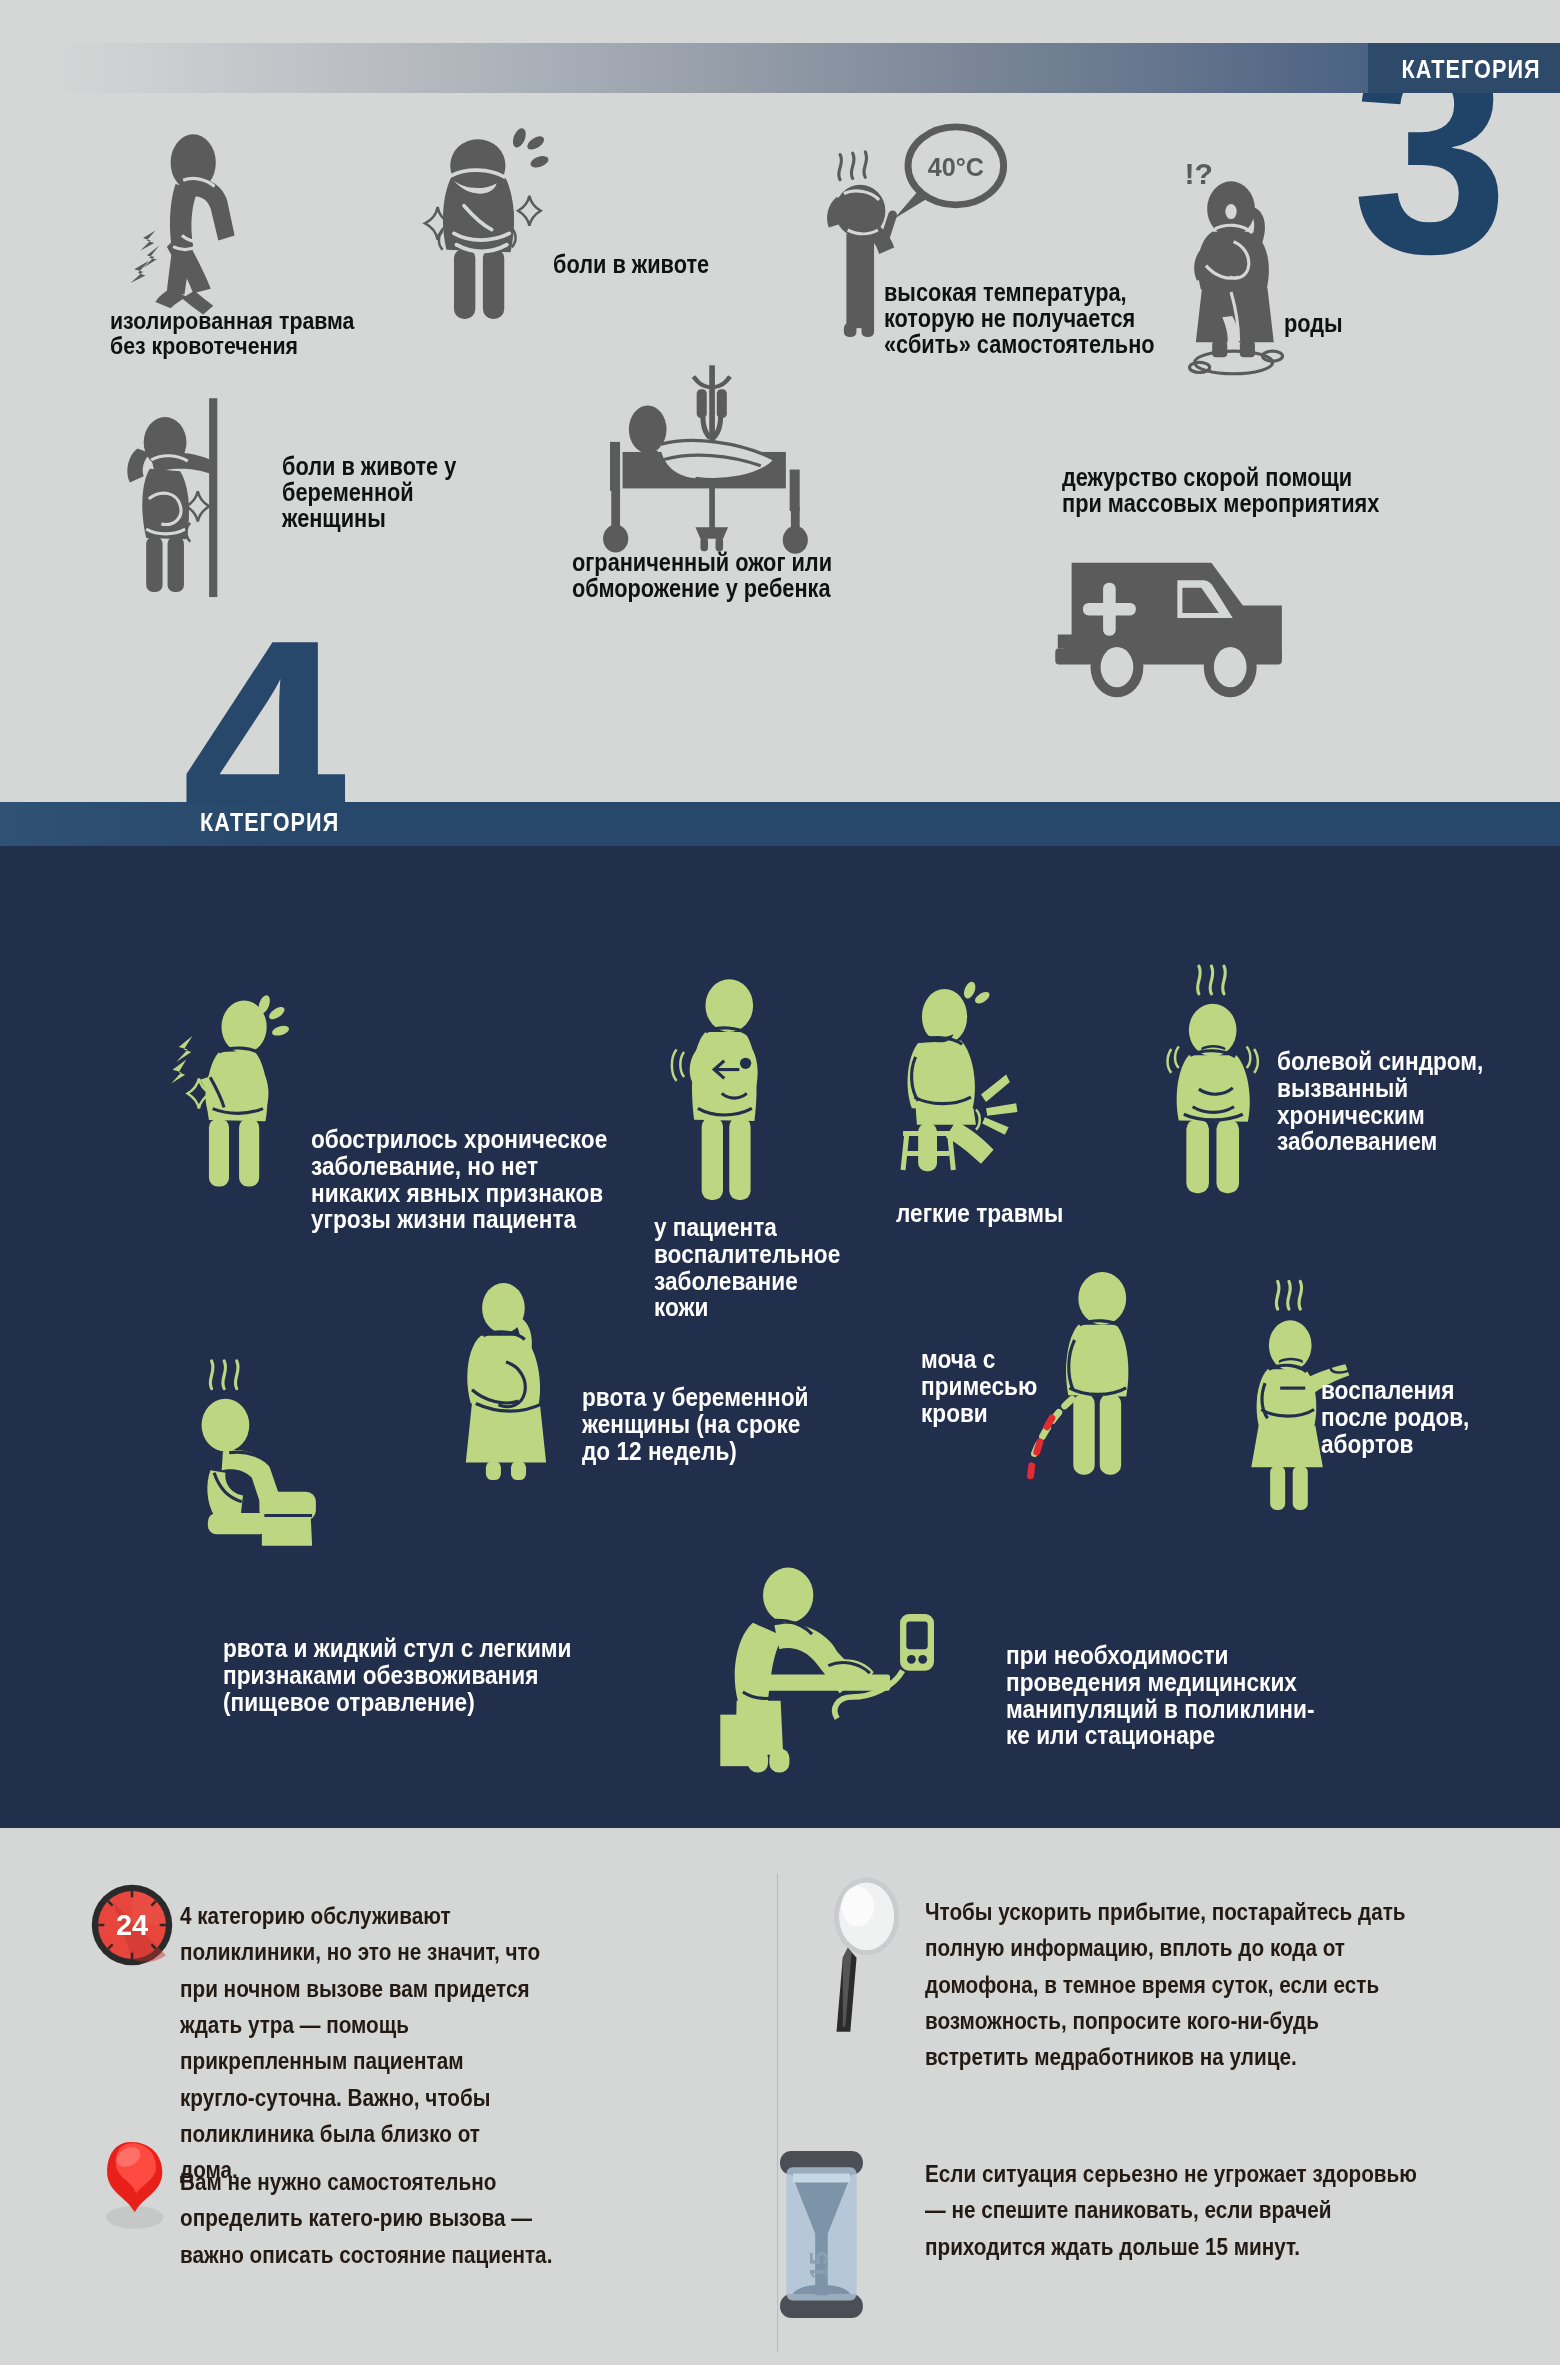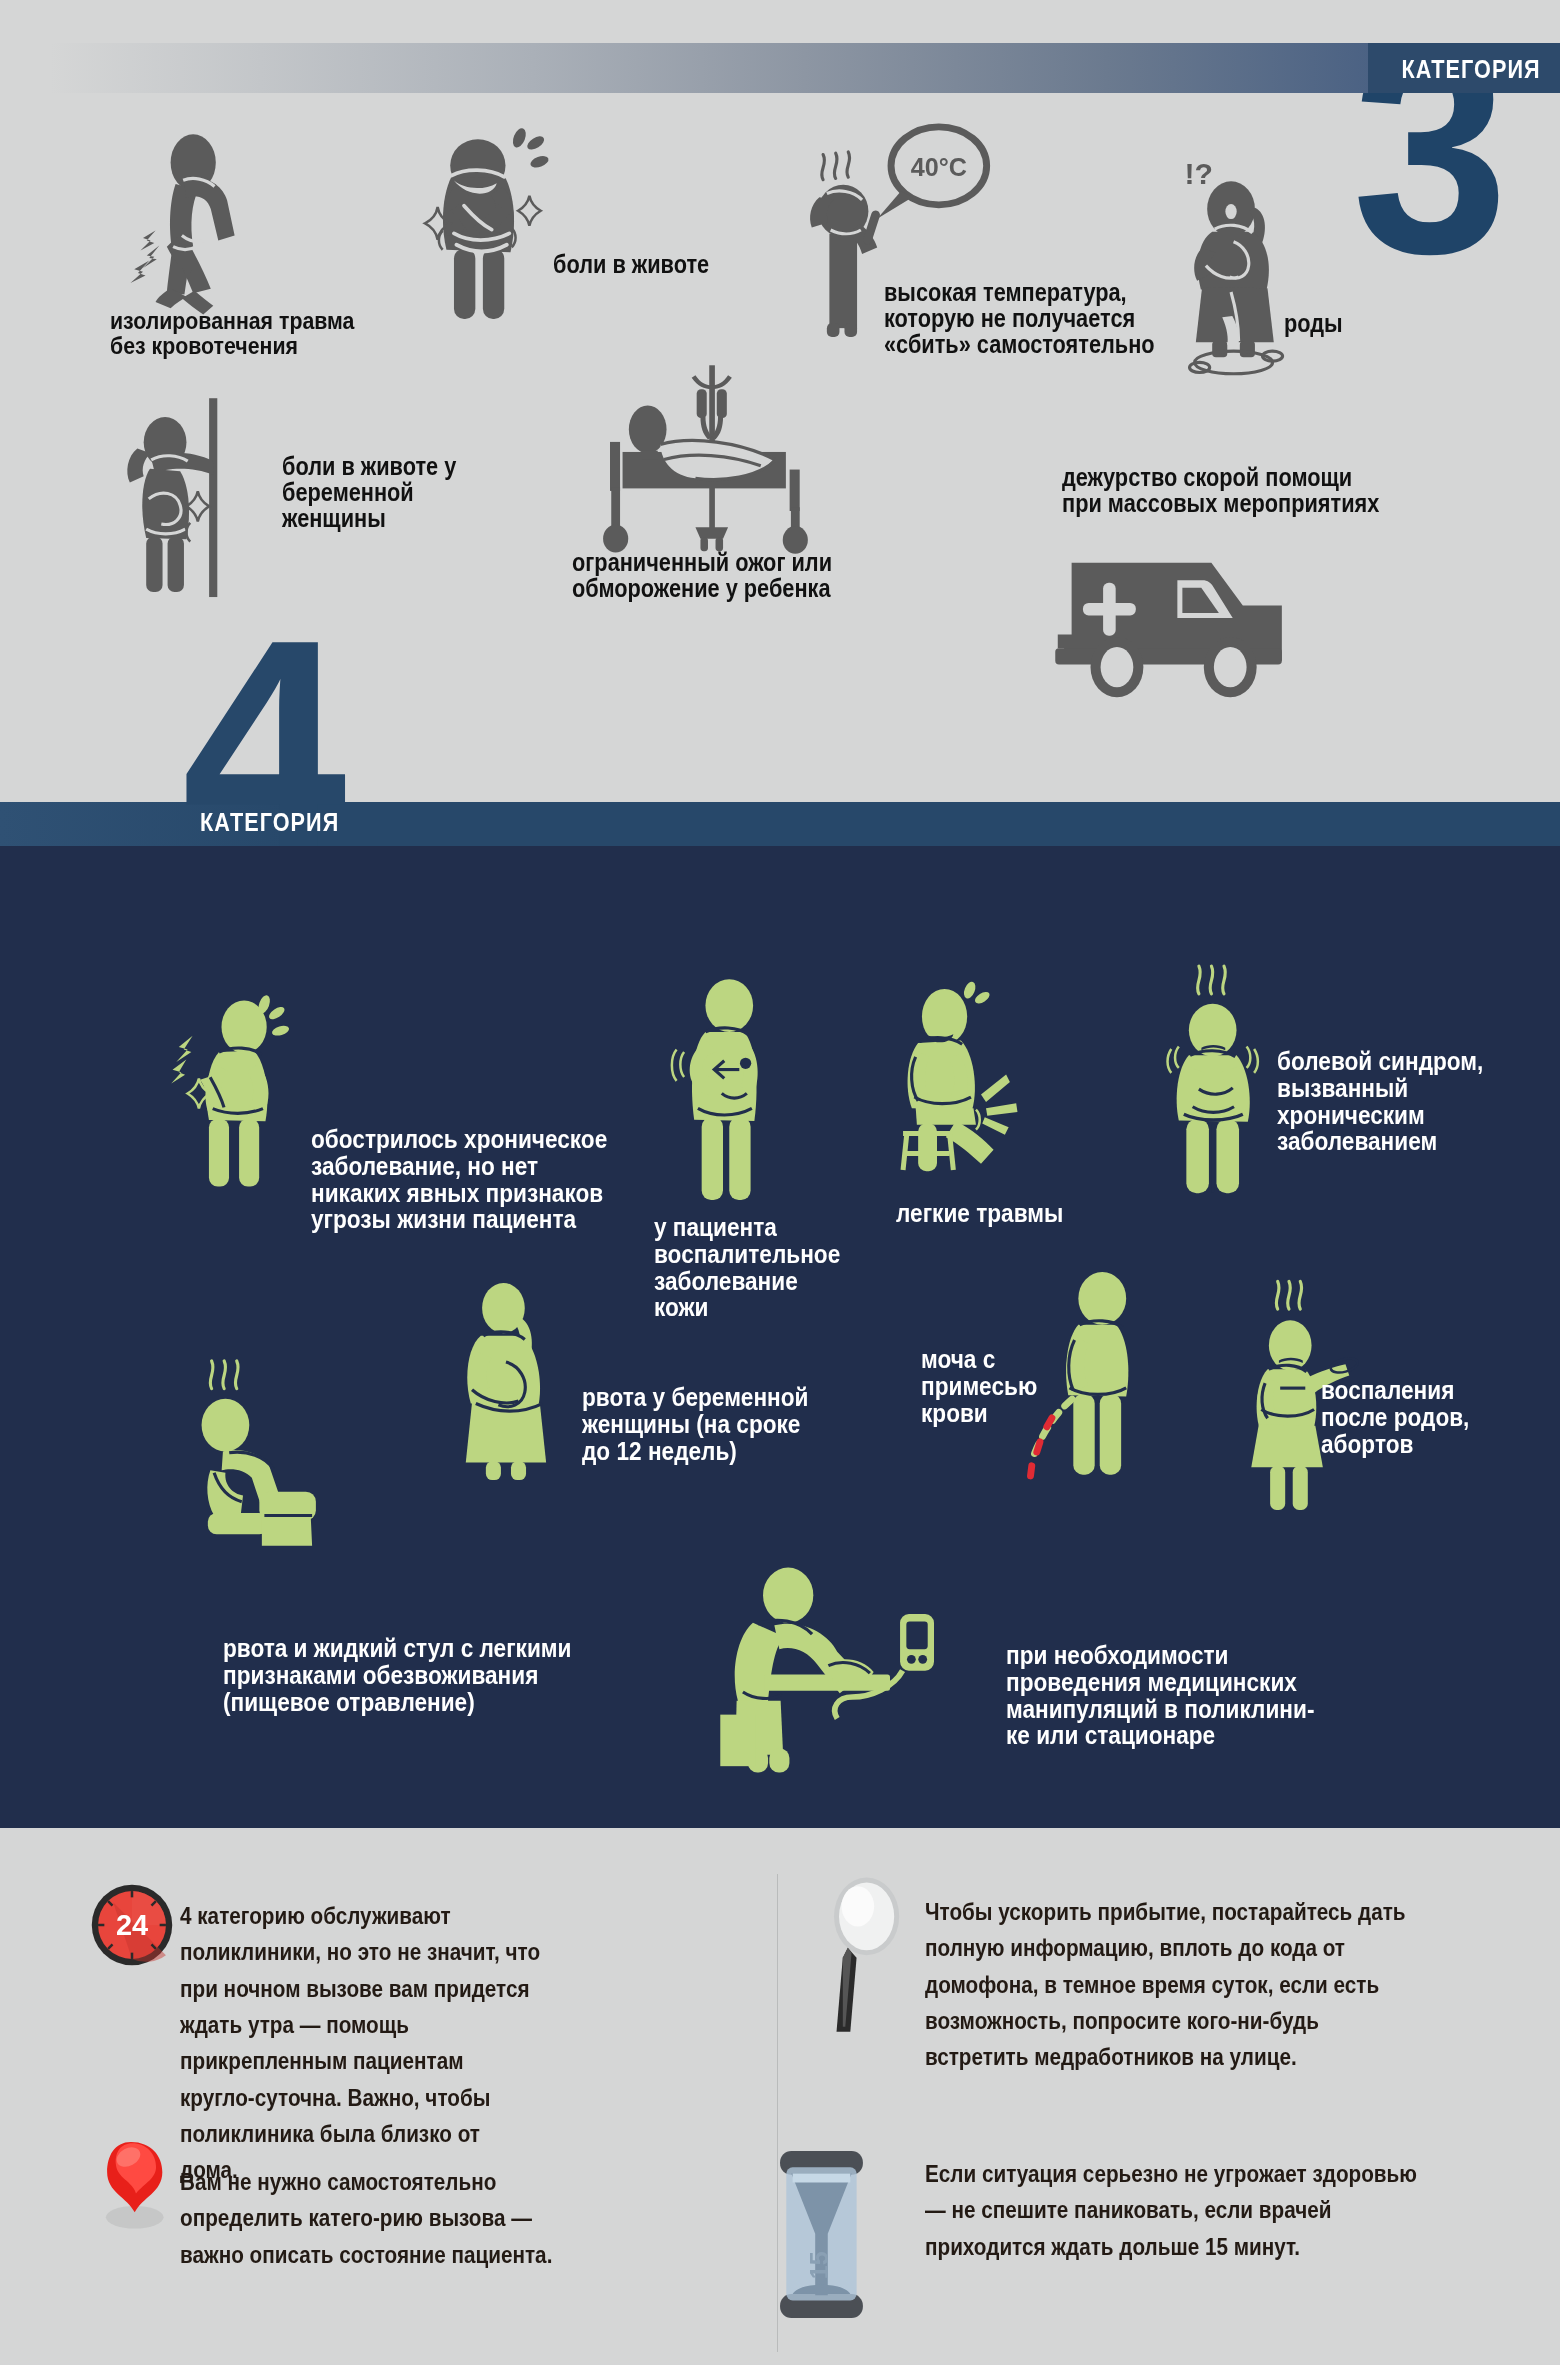--- a/index.html
+++ b/index.html
@@ -116,21 +116,21 @@
       <g fill="none" stroke="#5b5b5b" stroke-width="4">
         <path d="M16 150 C28 156 34 164 36 176 C38 164 44 156 56 150 C44 144 38 136 36 124 C34 136 28 144 16 150Z"></path>
         <path d="M164 130 C174 136 180 144 182 154 C184 144 190 136 200 130 C190 124 184 116 182 106 C180 116 174 124 164 130Z"></path>
         <path d="M44 162 C36 170 36 184 44 192"></path>
         <path d="M154 158 C162 166 162 180 154 188"></path>
       </g>
     </svg>
   </div>
   <div class="cap cap-dark cap-t" style="left:553px;top:252px;font-size:25px;">боли в животе</div>
 
-  <div class="item" style="left:808px;top:123px;">
+  <div class="item" style="left:825px;top:123px;">
     <svg width="195" height="214" viewBox="0 0 310 340">
       <g fill="none" stroke="#5b5b5b" stroke-width="5" stroke-linecap="round">
         <path d="M24 90 C16 76 32 66 24 50"></path>
         <path d="M44 88 C36 74 52 64 44 48"></path>
         <path d="M64 86 C56 72 72 62 64 46"></path>
       </g>
       <g fill="#5b5b5b">
         <ellipse cx="56" cy="140" rx="40" ry="42"></ellipse>
         <rect x="34" y="176" width="44" height="150"></rect>
         <rect x="30" y="318" width="20" height="22" rx="8"></rect>

